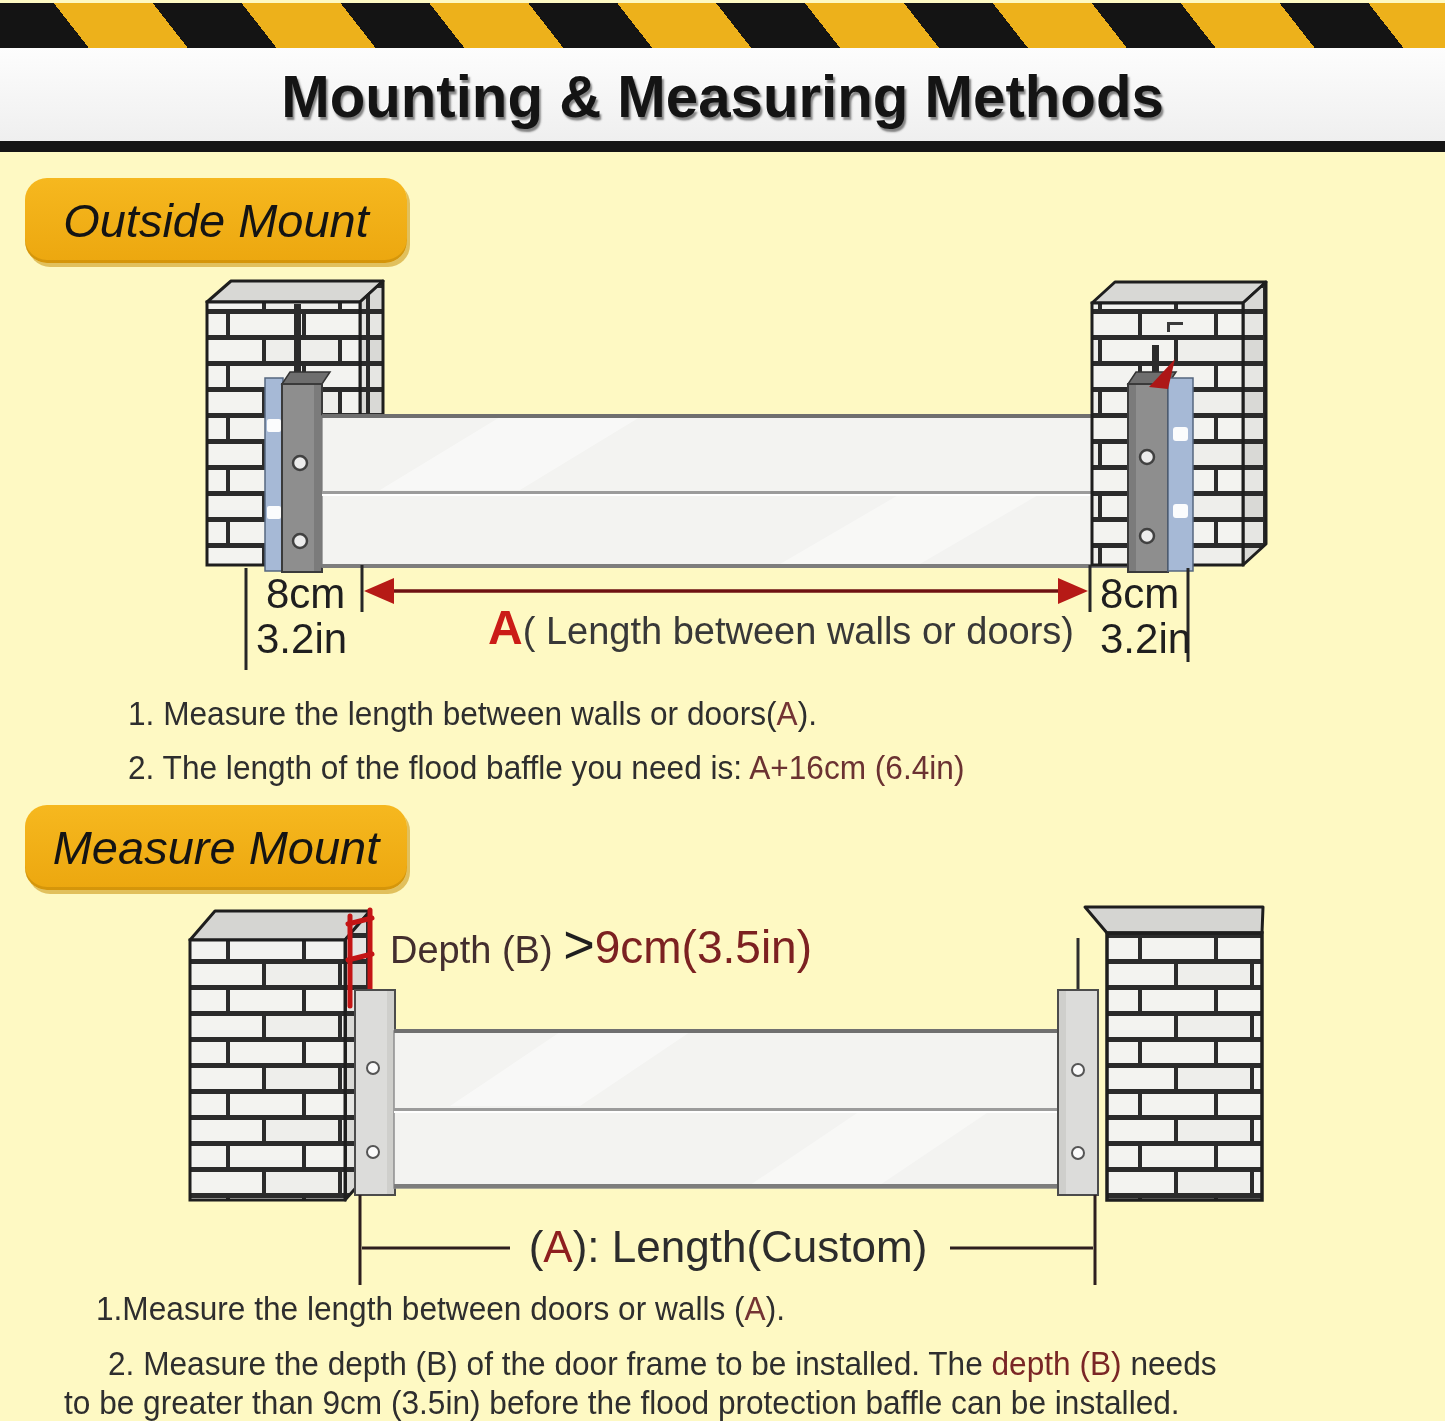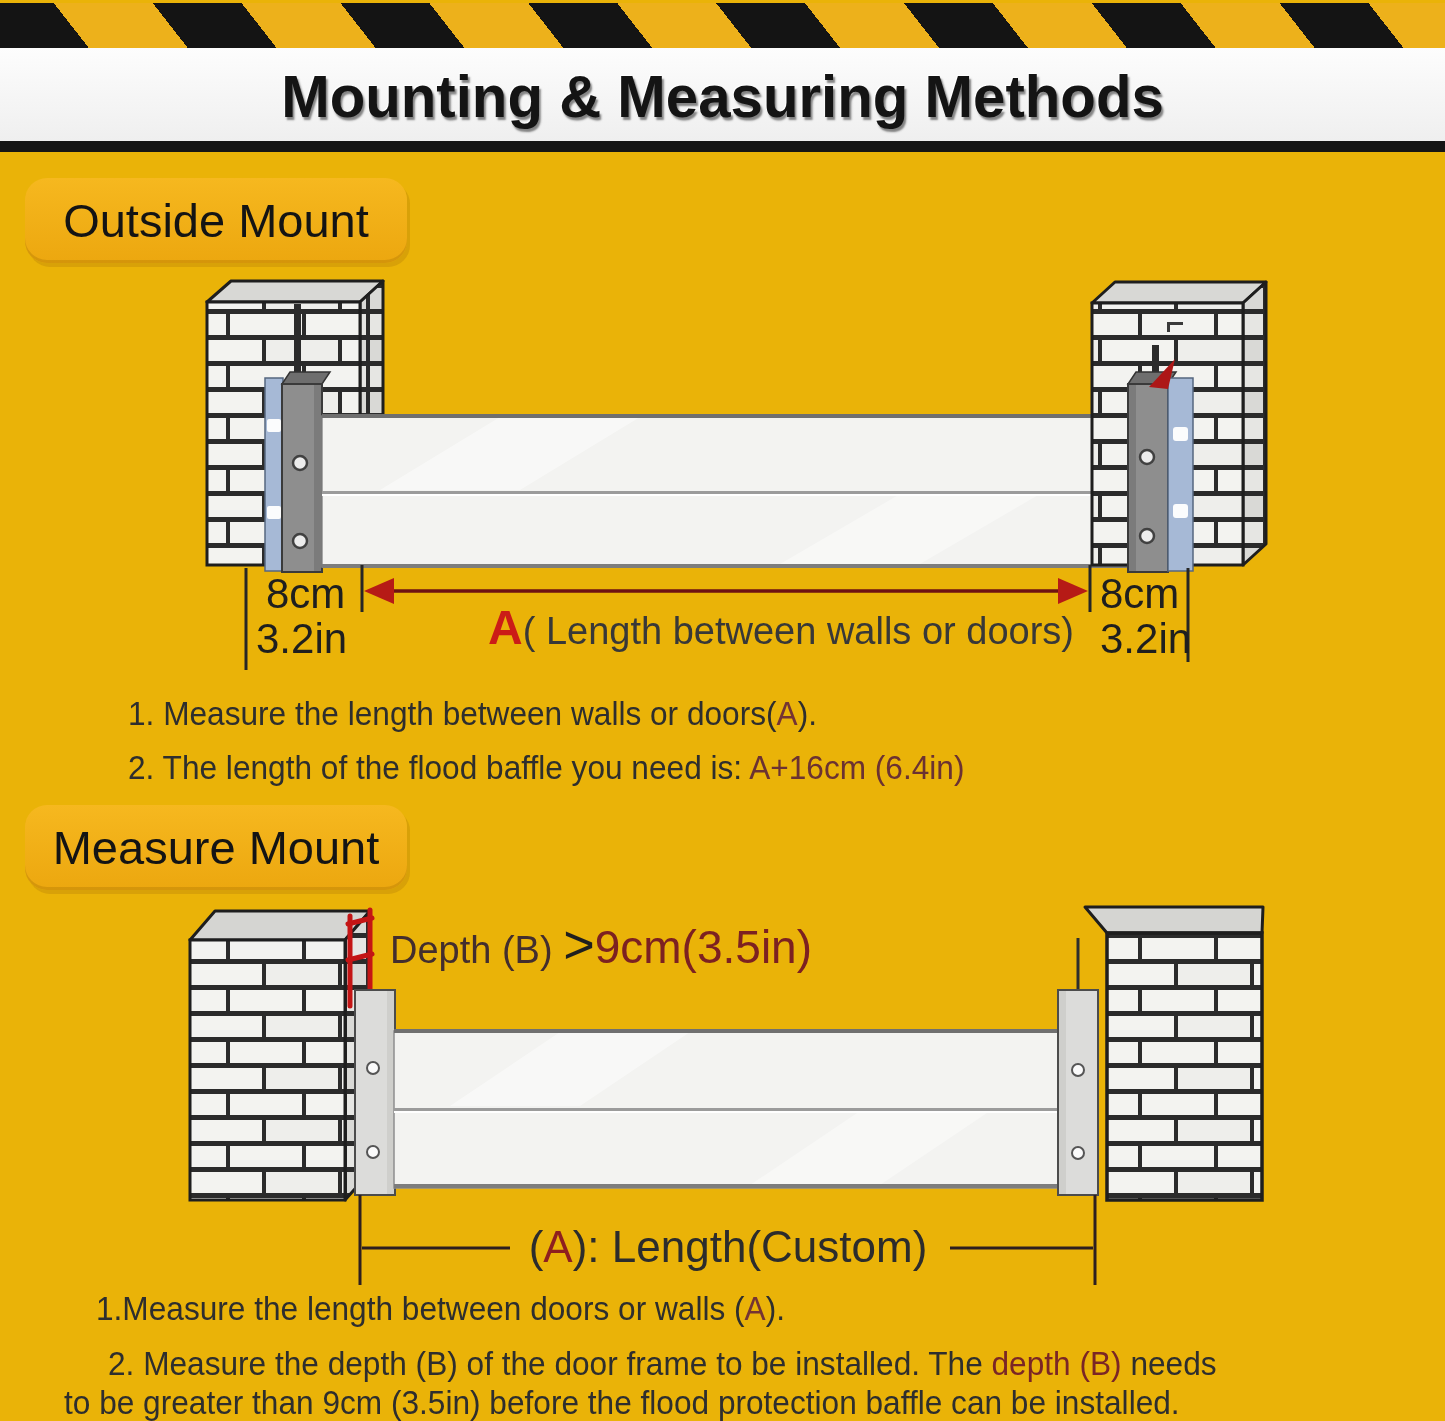--- a/index.html
+++ b/index.html
@@ -1,32 +1,32 @@
 <!DOCTYPE html>
 <html><head>
 <meta charset="utf-8">
 <style>
   html,body{margin:0;padding:0;background:#fff;}
-  #page{position:relative;width:1445px;height:1421px;background:#eab308;overflow:hidden;
+  #page{position:relative;width:1445px;height:1421px;background:#fef9c3;overflow:hidden;
         font-family:"Liberation Sans",sans-serif;}
   #tape{position:absolute;top:3px;left:0;width:100%;height:45px;
         background:repeating-linear-gradient(52deg,#141414 0 70px,#edb11b 70px 148px);}
   #title-band{position:absolute;top:48px;left:0;width:100%;height:93px;
         background:linear-gradient(180deg,#fdfdfd,#efefef);}
   #title{position:absolute;top:50px;left:0;width:100%;height:92px;
         display:flex;align-items:center;justify-content:center;
         font-size:60px;font-weight:bold;color:#141414;letter-spacing:0px;
         text-shadow:2px 3px 2px rgba(70,70,70,.65), -1px -1px 0 rgba(255,255,255,.9);
         transform:scaleX(.97);}
   #black-bar{position:absolute;top:141px;left:0;width:100%;height:11px;background:#151515;}
   .pill{position:absolute;left:25px;width:382px;height:85px;
         background:linear-gradient(180deg,#f6b81f,#eca70f);
         border-radius:22px;display:flex;align-items:center;justify-content:center;
         font-size:47px;color:#141414;
-        box-shadow:3px 4px 0 rgba(200,145,10,.55), inset 0 -3px 0 rgba(160,110,0,.3);}
+        box-shadow:3px 4px 0 rgba(200,145,10,.55), inset 0 -3px 0 rgba(160,110,0,.3);font-style:italic;}
   #pill-outside{top:178px;}
   #pill-inside{top:805px;}
   svg{position:absolute;left:0;}
   svg text{font-family:"Liberation Sans",sans-serif;}
   .instr{position:absolute;white-space:nowrap;font-size:34px;color:#2e2e2e;
          transform:scaleX(.93);transform-origin:0 50%;}
   .red-a{color:#743434;}
   .red-f{color:#6b3232;}
   .red-m{color:#7a2626;}
 </style>

